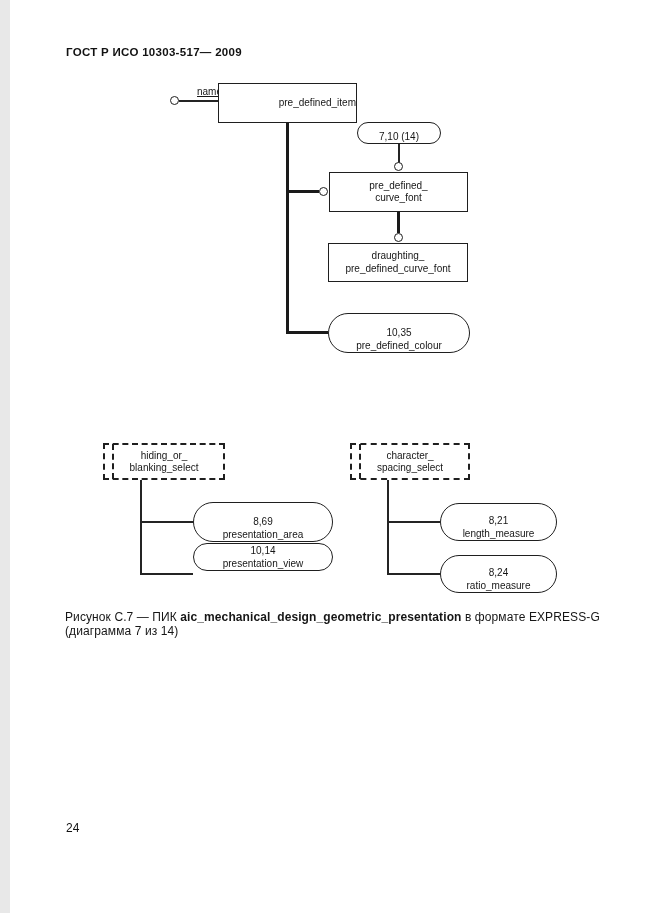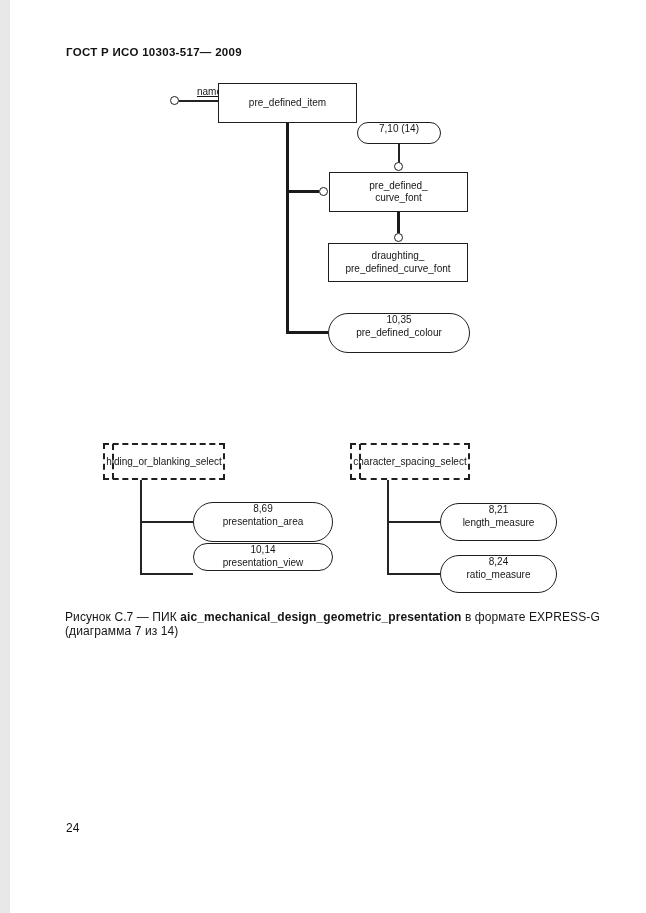--- a/index.html
+++ b/index.html
@@ -24,27 +24,27 @@
   }
   
   .entity-box{
     border:1.5px solid #1f1f1f;background:#fff;
     display:flex;flex-direction:column;justify-content:center;align-items:center;
     font-size:10px;line-height:12.5px;text-align:center;color:#161616;
     z-index:3;
   }
   .stadium{
     border:1.5px solid #1f1f1f;background:#fff;
-    display:flex;flex-direction:column;justify-content:flex-start;align-items:center;
+    display:flex;flex-direction:column;justify-content:flex-end;align-items:center;
     font-size:10px;line-height:12.5px;text-align:center;color:#161616;
     z-index:3;
   }
   .dashed-box{
     border:2px dashed #1f1f1f;background:#fff;
-    display:flex;flex-direction:row;justify-content:center;align-items:center;
+    display:flex;flex-direction:column;justify-content:center;align-items:center;
     font-size:10px;line-height:12px;text-align:center;color:#161616;
     z-index:3;
   }
   .dash-inner{
     position:absolute;left:7px;top:-1px;bottom:-1px;width:0;
     border-left:2px dashed #1f1f1f;
   }
   .hline,.vline{background:#242424;z-index:1;}
   .thick{background:#1a1a1a;z-index:2;}
   .circle{
@@ -64,21 +64,21 @@
 <body>
 
 <div class="page">
 
   <div class="abs header">ГОСТ Р ИСО 10303-517— 2009</div>
 
   <div class="abs circle" style="left:160px;top:96px;"></div>
   <div class="abs hline" style="left:169px;top:100px;width:39px;height:1.5px;"></div>
   <div class="abs attr-label" style="left:187px;top:86px;text-decoration:underline;">name</div>
 
-  <div class="abs entity-box" style="left:208px;top:83px;width:139px;height:40px;">
+  <div class="abs entity-box" style="left:208px;top:83px;width:139px;height:40px;align-items:flex-end;">
     <span>pre_defined_item</span>
   </div>
 
   <div class="abs stadium" style="left:347px;top:122px;width:84px;height:22px;border-radius:11px;">
     <span>7,10 (14)</span>
   </div>
 
   <div class="abs vline" style="left:388px;top:144px;width:1.5px;height:19px;"></div>
   <div class="abs circle" style="left:384px;top:162px;"></div>
 

